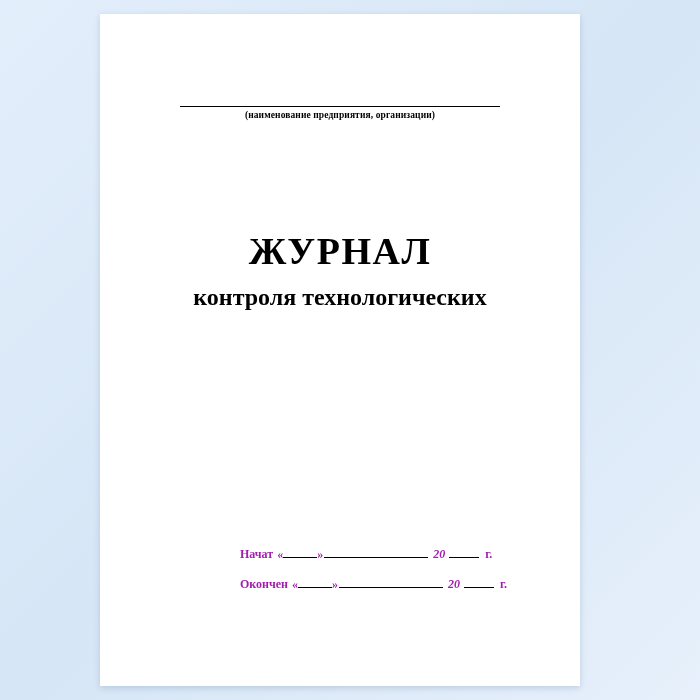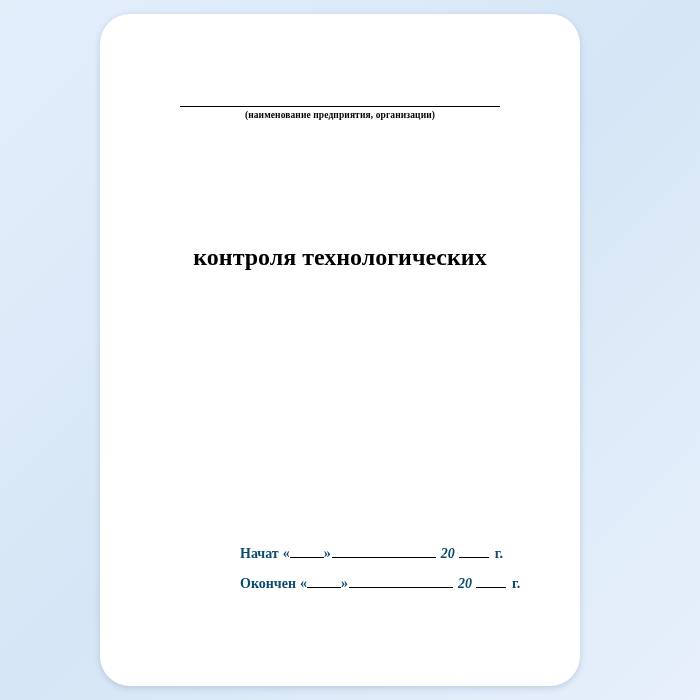--- a/index.html
+++ b/index.html
@@ -20,21 +20,20 @@
     background: linear-gradient(135deg, #e3eefb 0%, #d6e6f6 50%, #e7f0fb 100%);
   }
   #sheet {
     position: absolute;
     left: 100px;
     top: 14px;
     width: 480px;
     height: 672px;
     background: #ffffff;
     box-shadow: 0 2px 6px rgba(60, 90, 130, 0.22);
-    border-radius: 30px;
   }
   .org-block {
     position: absolute;
     left: 80px;
     top: 92px;
     width: 320px;
     text-align: center;
   }
   .org-rule {
     height: 0;
@@ -67,22 +66,22 @@
     font-size: 24px;
     font-weight: bold;
     line-height: 1.3;
     margin-top: 10px;
   }
   .footer-block {
     position: absolute;
     left: 140px;
     top: 532px;
     width: 330px;
-    color: #0c4a6e;
-    font-size: 14px;
+    color: #a21caf;
+    font-size: 12px;
     font-weight: bold;
   }
   .footer-row {
     display: flex;
     align-items: baseline;
     white-space: nowrap;
     margin-bottom: 14px;
   }
   .f-label {
     margin-right: 4px;
@@ -123,20 +122,21 @@
 
 <div id="page-wrap">
   <div id="sheet">
 
     <div class="org-block">
       <div class="org-rule"></div>
       <div class="org-caption">(наименование предприятия, организации)</div>
     </div>
 
     <div class="title-block">
+      <div class="title-main">ЖУРНАЛ</div>
       <div class="title-sub">
         <div>контроля технологических</div>
       </div>
     </div>
 
     <div class="footer-block">
 
       <div class="footer-row">
         <span class="f-label">Начат</span>
         <span class="f-quote">«</span>

